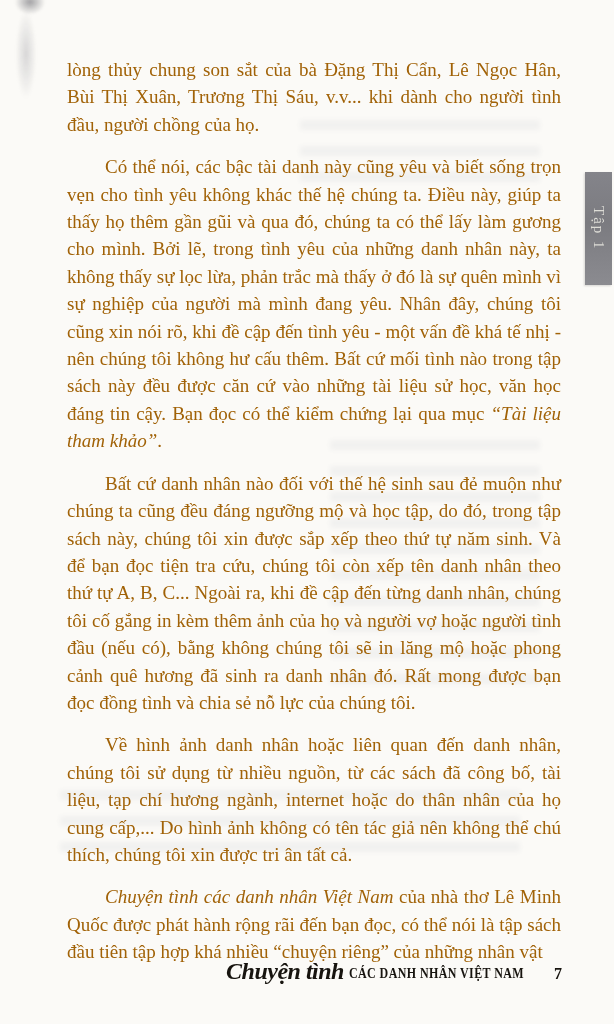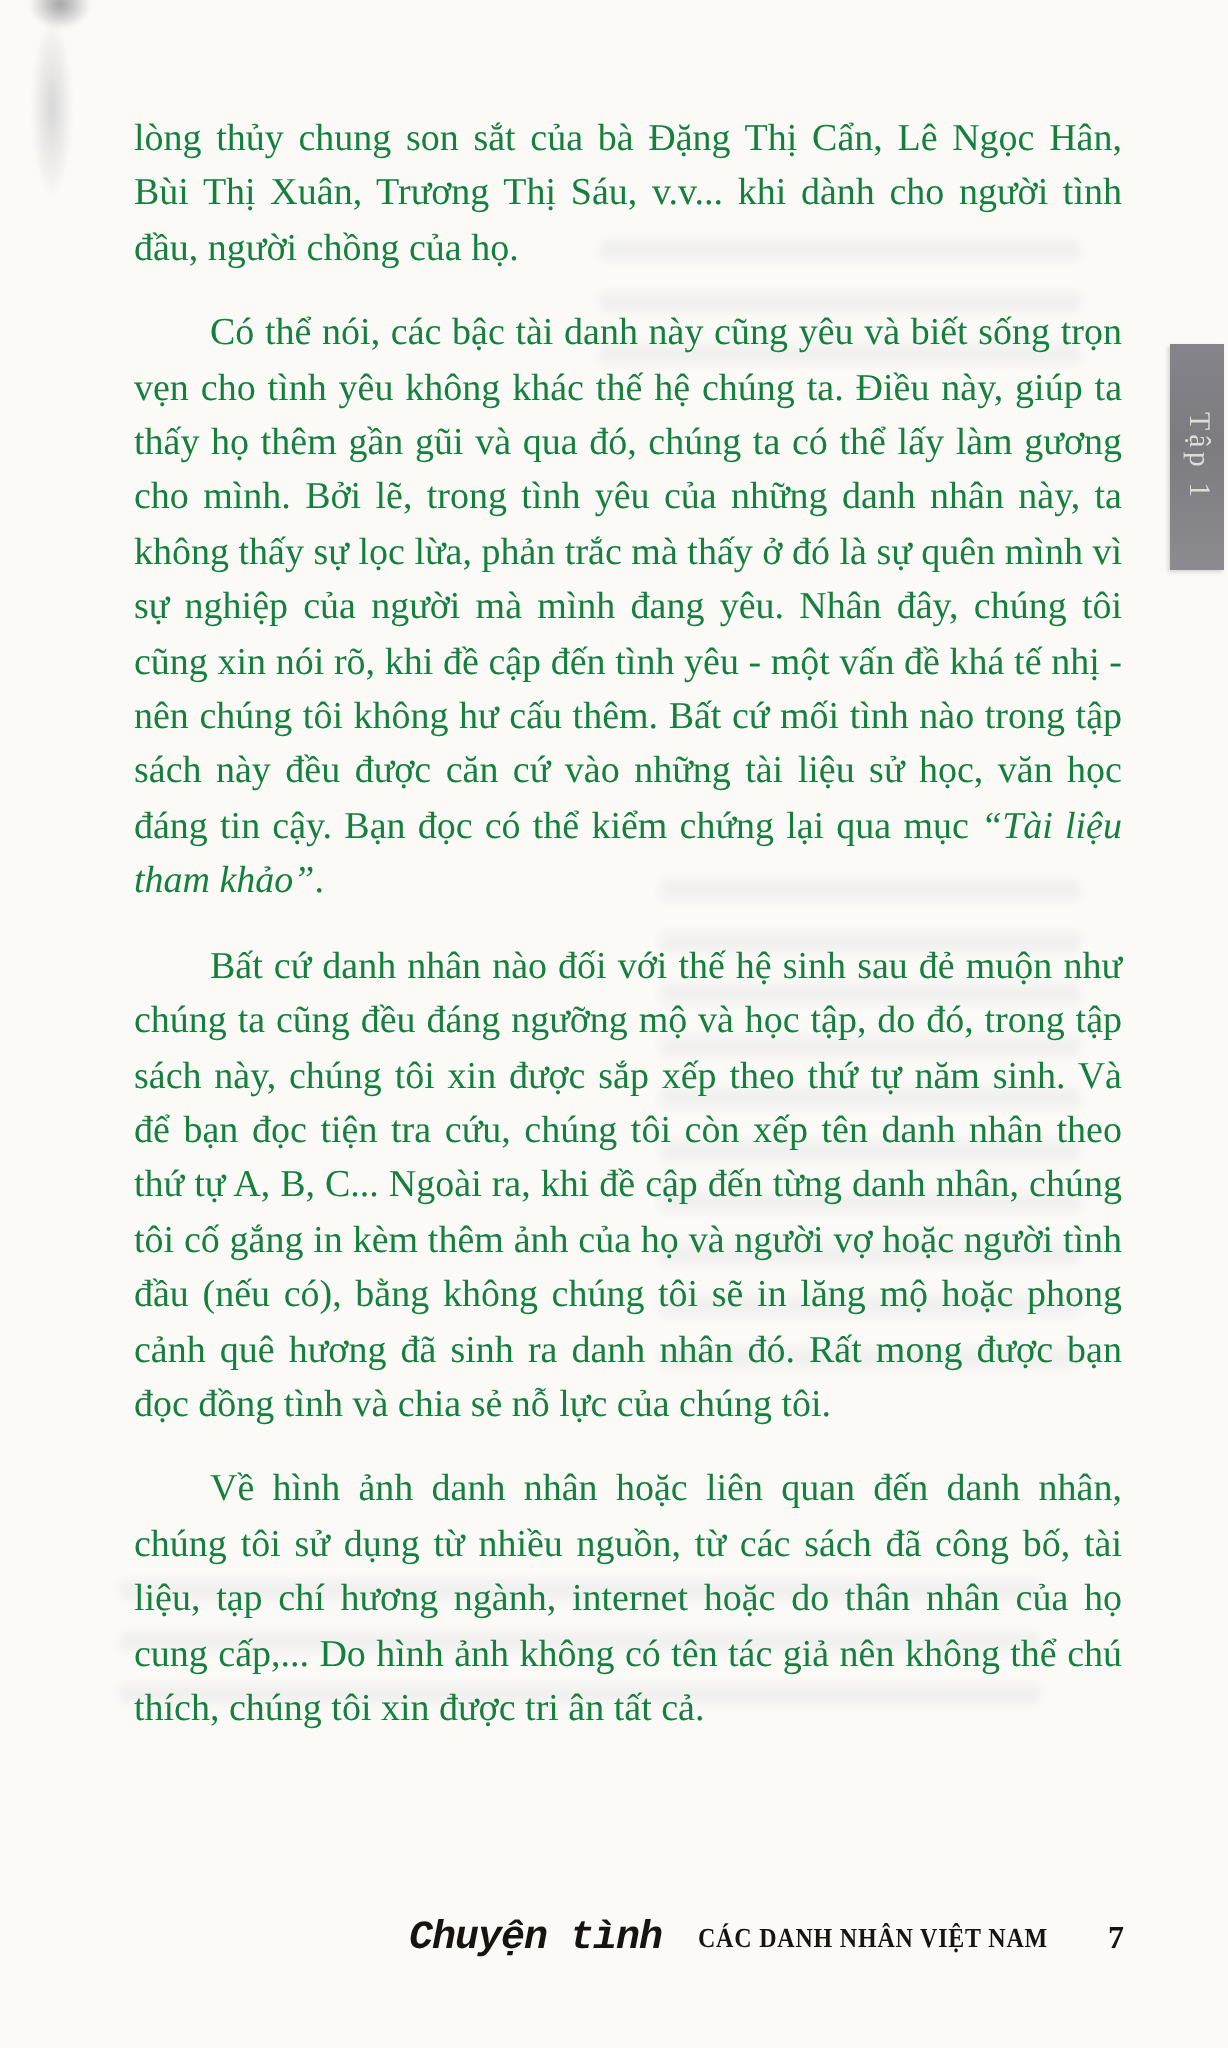--- a/index.html
+++ b/index.html
@@ -59,21 +59,21 @@
     font-size: 15px;
     letter-spacing: 2px;
     font-family: "Liberation Serif", serif;
   }
 
   .text-block {
     position: absolute;
     left: 67px;
     top: 56px;
     width: 494px;
-    color: #15803d;
+    color: #a16207;
     font-size: 19px;
     line-height: 27.4px;
     text-align: justify;
   }
   .text-block p {
     margin: 0 0 15px 0;
     text-indent: 38px;
   }
   .text-block p.continuation {
     text-indent: 0;
@@ -83,26 +83,26 @@
   .footer {
     position: absolute;
     right: 52px;
     top: 958px;
     display: flex;
     align-items: baseline;
     color: #17140f;
     white-space: nowrap;
   }
   .footer .script {
-    font-family: Liberation Mono, monospace;
+    font-family: Liberation Serif, serif;
     font-style: italic;
     font-weight: 600;
-    font-size: 20px;
+    font-size: 24px;
     letter-spacing: -0.5px;
-    margin-right: 18px;
+    margin-right: 5px;
   }
   .footer .caps {
     font-family: "Liberation Serif", serif;
     font-weight: bold;
     font-size: 12px;
     letter-spacing: 0.4px;
     transform: scaleY(1.15);
     transform-origin: bottom;
   }
   .footer .pagenum {
@@ -127,20 +127,21 @@
 
   <div class="text-block">
     <p class="continuation"><span>lòng thủy chung son sắt của bà Đặng Thị Cẩn, Lê Ngọc Hân, Bùi Thị Xuân, Trương Thị Sáu, v.v... khi dành cho người tình đầu, người chồng của họ.</span></p>
 
     <p><span>Có thể nói, các bậc tài danh này cũng yêu và biết sống trọn vẹn cho tình yêu không khác thế hệ chúng ta. Điều này, giúp ta thấy họ thêm gần gũi và qua đó, chúng ta có thể lấy làm gương cho mình. Bởi lẽ, trong tình yêu của những danh nhân này, ta không thấy sự lọc lừa, phản trắc mà thấy ở đó là sự quên mình vì sự nghiệp của người mà mình đang yêu. Nhân đây, chúng tôi cũng xin nói rõ, khi đề cập đến tình yêu - một vấn đề khá tế nhị - nên chúng tôi không hư cấu thêm. Bất cứ mối tình nào trong tập sách này đều được căn cứ vào những tài liệu sử học, văn học đáng tin cậy. Bạn đọc có thể kiểm chứng lại qua mục </span><span class="it">“Tài liệu tham khảo”</span><span>.</span></p>
 
     <p><span>Bất cứ danh nhân nào đối với thế hệ sinh sau đẻ muộn như chúng ta cũng đều đáng ngưỡng mộ và học tập, do đó, trong tập sách này, chúng tôi xin được sắp xếp theo thứ tự năm sinh. Và để bạn đọc tiện tra cứu, chúng tôi còn xếp tên danh nhân theo thứ tự A, B, C... Ngoài ra, khi đề cập đến từng danh nhân, chúng tôi cố gắng in kèm thêm ảnh của họ và người vợ hoặc người tình đầu (nếu có), bằng không chúng tôi sẽ in lăng mộ hoặc phong cảnh quê hương đã sinh ra danh nhân đó. Rất mong được bạn đọc đồng tình và chia sẻ nỗ lực của chúng tôi.</span></p>
 
     <p><span>Về hình ảnh danh nhân hoặc liên quan đến danh nhân, chúng tôi sử dụng từ nhiều nguồn, từ các sách đã công bố, tài liệu, tạp chí hương ngành, internet hoặc do thân nhân của họ cung cấp,... Do hình ảnh không có tên tác giả nên không thể chú thích, chúng tôi xin được tri ân tất cả.</span></p>
 
+    <p><span class="it">Chuyện tình các danh nhân Việt Nam</span><span> của nhà thơ Lê Minh Quốc được phát hành rộng rãi đến bạn đọc, có thể nói là tập sách đầu tiên tập hợp khá nhiều “chuyện riêng” của những nhân vật</span></p>
   </div>
 
   <div class="footer">
     <span class="script">Chuyện tình</span>
     <span class="caps">CÁC DANH NHÂN VIỆT NAM</span>
     <span class="pagenum">7</span>
   </div>
 
 </div>
 

